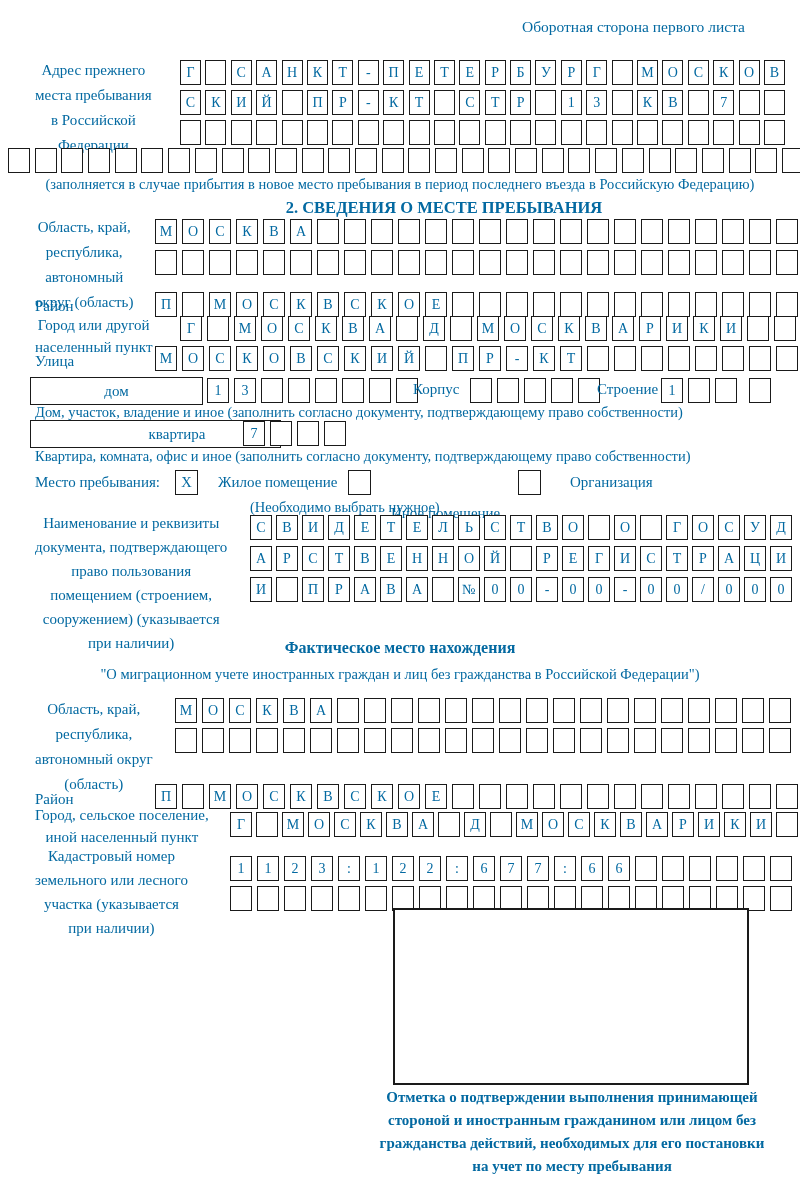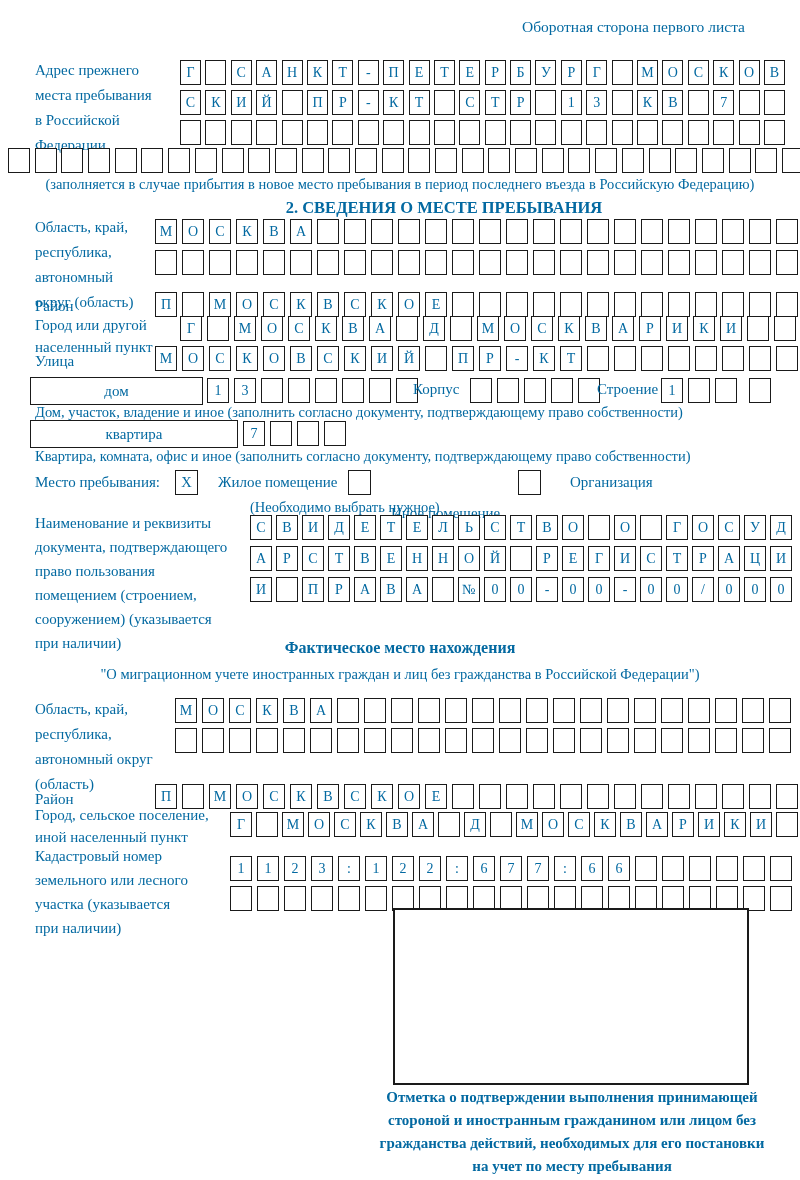--- a/index.html
+++ b/index.html
@@ -2,21 +2,21 @@
 <html><head>
 <meta charset="utf-8">
 <style>
   html,body{margin:0;padding:0;background:#ffffff;}
   .page{position:relative;width:800px;height:1180px;background:#fff;
         font-family:"Liberation Serif",serif;color:#0369a1;overflow:hidden;}
   .abs{position:absolute;}
   .center{left:0;width:800px;text-align:center;}
   .title{font-weight:bold;font-size:16.5px;}
   .hnote{font-size:15.5px;}
-  .label{position:absolute;font-size:15px;}
+  .label{position:absolute;font-size:15px;text-align:center;}
   .label .ln{line-height:25px;white-space:nowrap;}
   .lh22 .ln{line-height:22px;}
   .lh24 .ln{line-height:24px;}
   .note{position:absolute;font-size:14.5px;white-space:nowrap;}
   .cells{position:absolute;display:flex;}
   .c{flex:0 0 auto;width:20px;height:23px;border:1.6px solid #1a1a1a;margin-right:5px;
      text-align:center;font-size:14px;line-height:23px;background:#fff;}
   .p237 .c{width:19px;margin-right:4.4px;}
   .p24 .c{width:20px;margin-right:4px;}
   .p249 .c{width:20px;margin-right:4.7px;}
@@ -324,21 +324,21 @@
     </div>
   <div class="optlbl" style="left:597px;top:381px;">Строение</div>
   <div class="cells gapped" style="left:661px;top:378px;">
       <span class="c">1</span>
       <span class="c"></span>
       <span class="c"></span>
       <span class="c"></span>
     </div>
   <div class="note" style="left:35px;top:404px;">Дом, участок, владение и иное (заполнить согласно документу, подтверждающему право собственности)</div>
 
-  <div class="wbox" style="left:30px;top:420px;width:206px;">квартира</div>
+  <div class="wbox" style="left:30px;top:420px;width:206px;padding-left:43px;">квартира</div>
   <div class="cells" style="left:243px;top:421px;">
       <span class="c">7</span>
       <span class="c"></span>
       <span class="c"></span>
       <span class="c"></span>
     </div>
   <div class="note" style="left:35px;top:448px;">Квартира, комната, офис и иное (заполнить согласно документу, подтверждающему право собственности)</div>
 
   <div class="optlbl" style="left:35px;top:474px;">Место пребывания:</div>
   <div class="cbox" style="left:175px;top:470px;">X</div>

